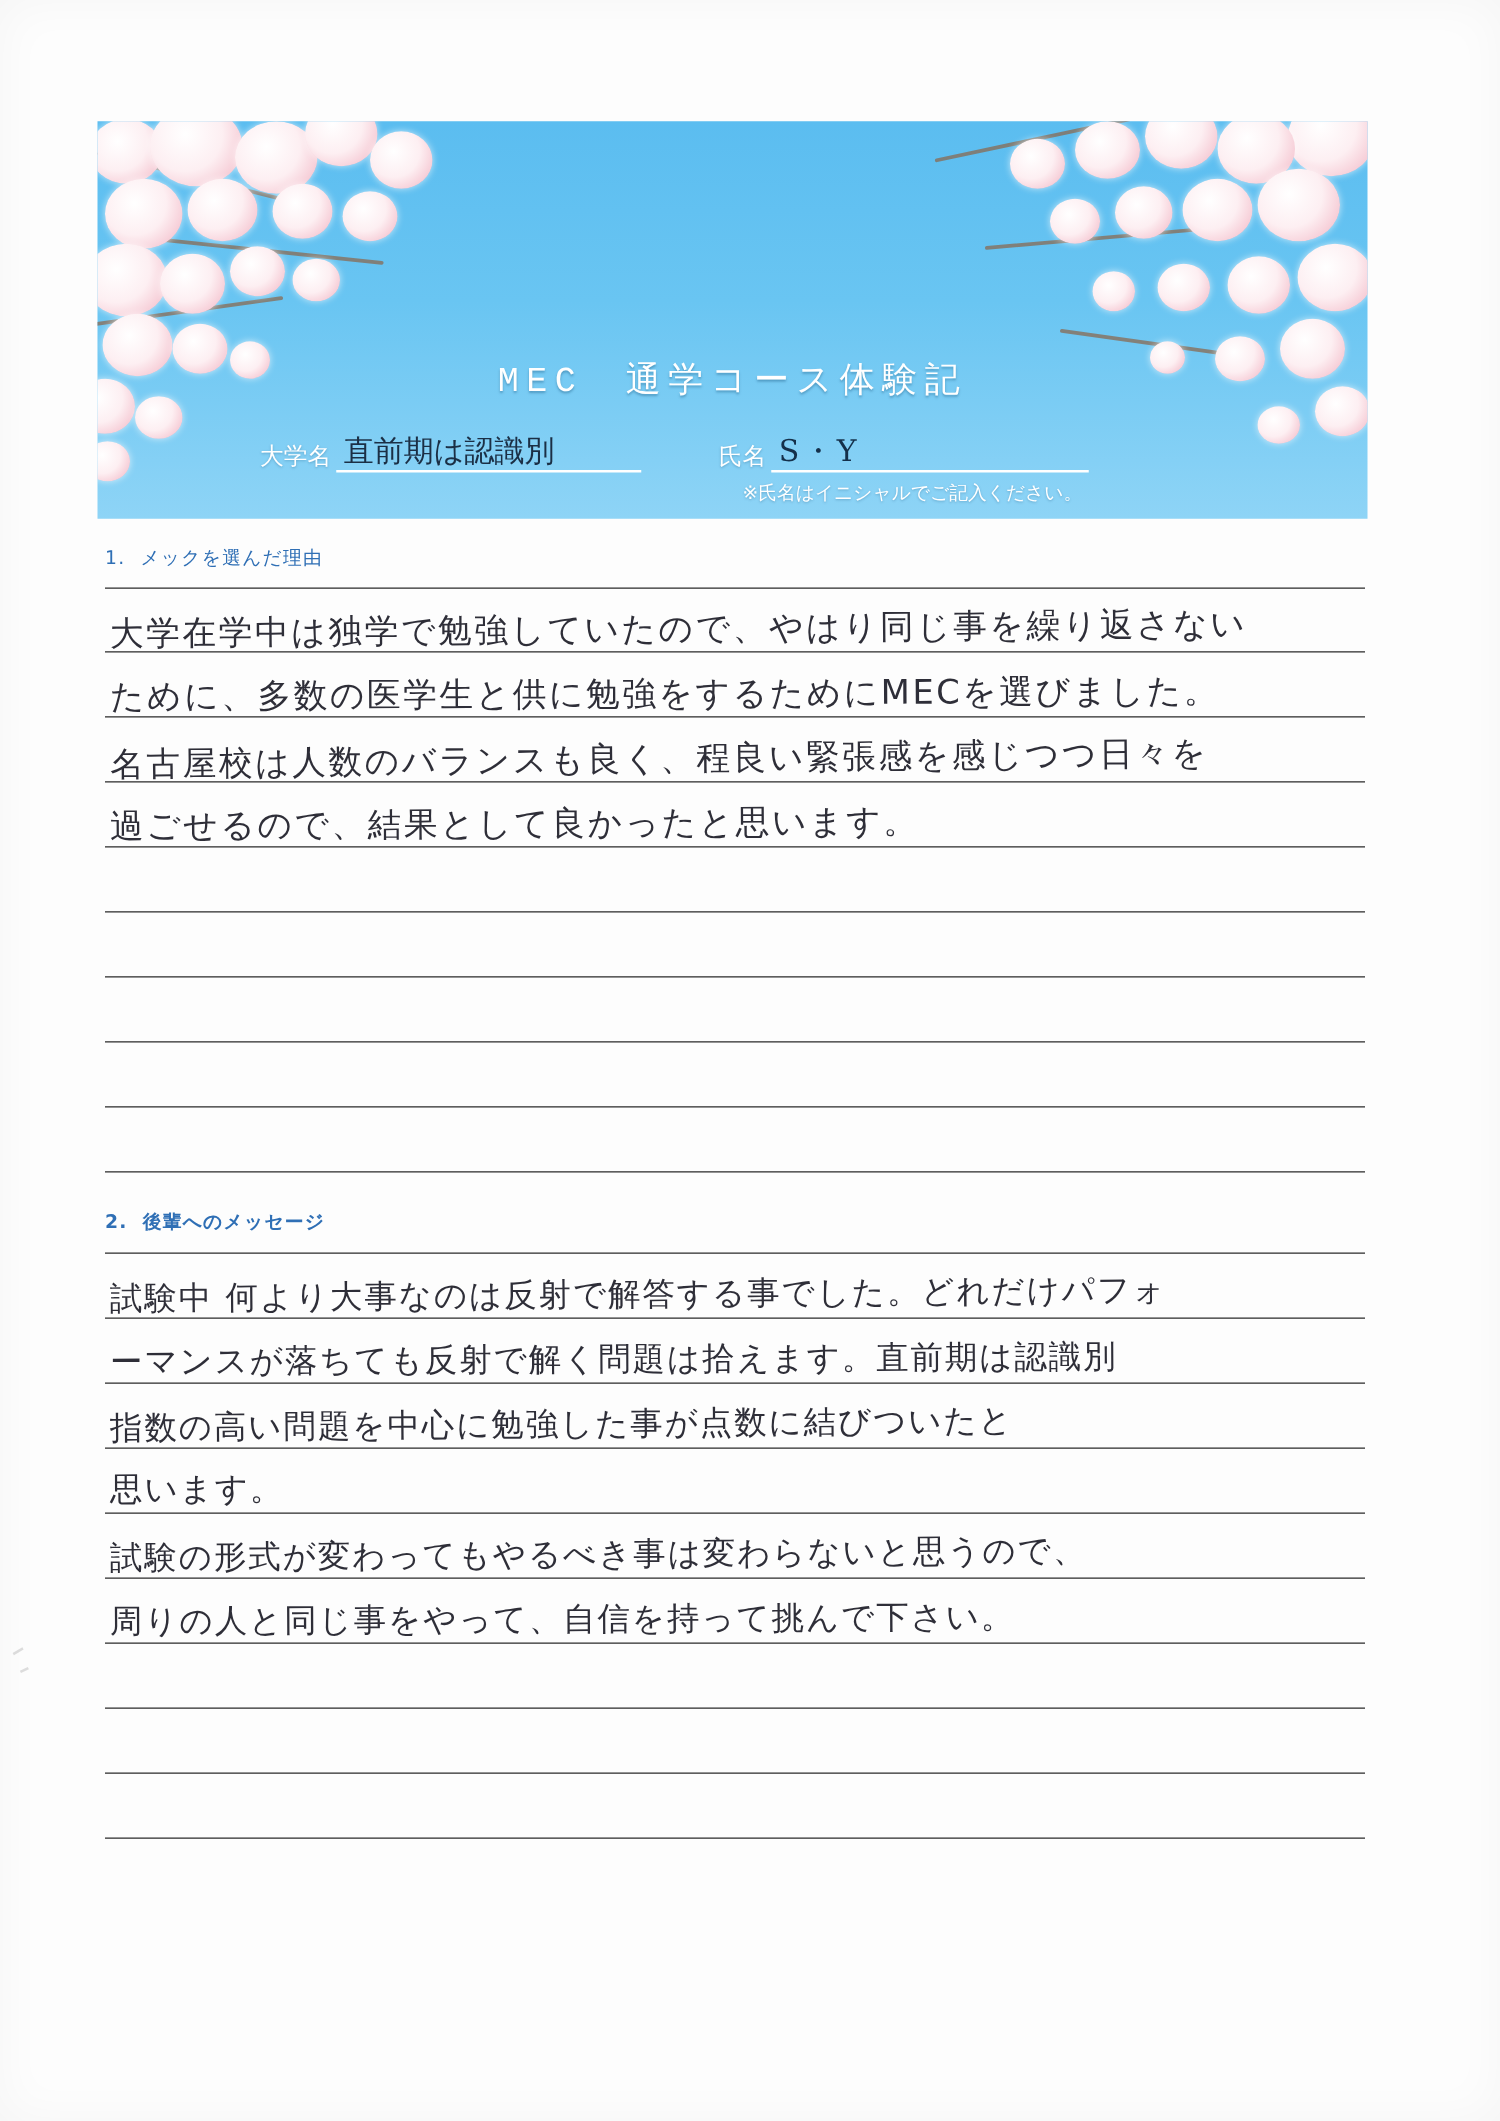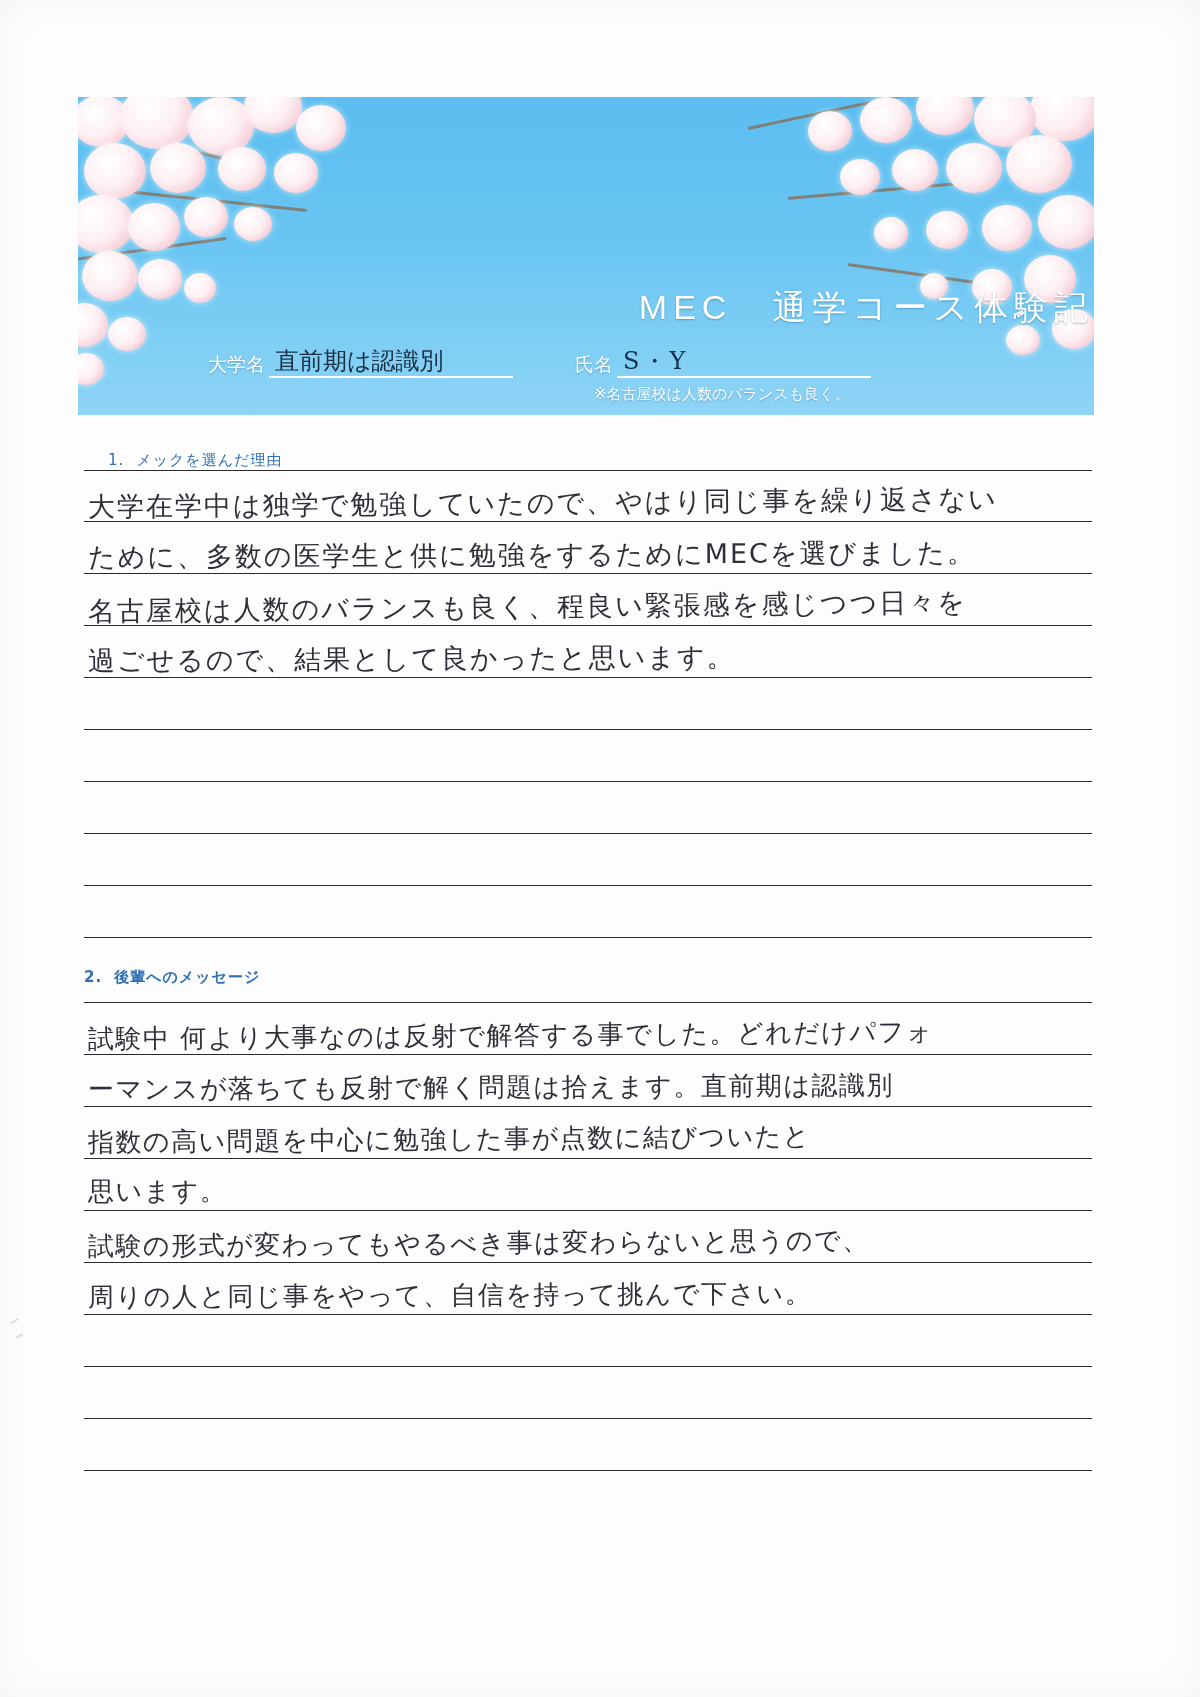--- a/index.html
+++ b/index.html
@@ -60,25 +60,25 @@
     opacity: .75;
     height: 3px;
     border-radius: 2px;
   }
 
   .banner-title {
     position: absolute;
     left: 0;
     top: 188px;
     width: 100%;
-    text-align: right;
+    text-align: center;
     color: #ffffff;
-    font-size: 34px;
+    font-size: 28px;
     letter-spacing: 6px;
-    font-family: Liberation Sans, sans-serif;
+    font-family: Liberation Mono, monospace;
     text-shadow: 0 1px 2px rgba(0,60,100,.35);
     white-space: nowrap;
   }
   .field-row {
     position: absolute;
     top: 252px;
     left: 0;
     width: 100%;
     color: #ffffff;
     font-size: 19px;
@@ -228,24 +228,24 @@
       <div class="field univ">
         <span class="lbl">大学名</span>
         <span class="val">直前期は認識別</span>
       </div>
       <div class="field name">
         <span class="lbl">氏名</span>
         <span class="val">S・Y</span>
       </div>
     </div>
 
-    <div class="note">※名古屋校は人数のバランスも良く。</div>
-  </div>
-
-  <div class="section-heading" style="top:451px;margin-left:24px;">
+    <div class="note">※氏名はイニシャルでご記入ください。</div>
+  </div>
+
+  <div class="section-heading" style="top:437px;">
     <span class="num">1.</span><span>メックを選んだ理由</span>
   </div>
 
   <div class="lines" style="top:470px;height:490px;">
     <div class="rule" style="top:0px;"></div>
     <div class="rule" style="top:51px;"></div>
     <div class="rule" style="top:103px;"></div>
     <div class="rule" style="top:155px;"></div>
     <div class="rule" style="top:207px;"></div>
     <div class="rule" style="top:259px;"></div>

